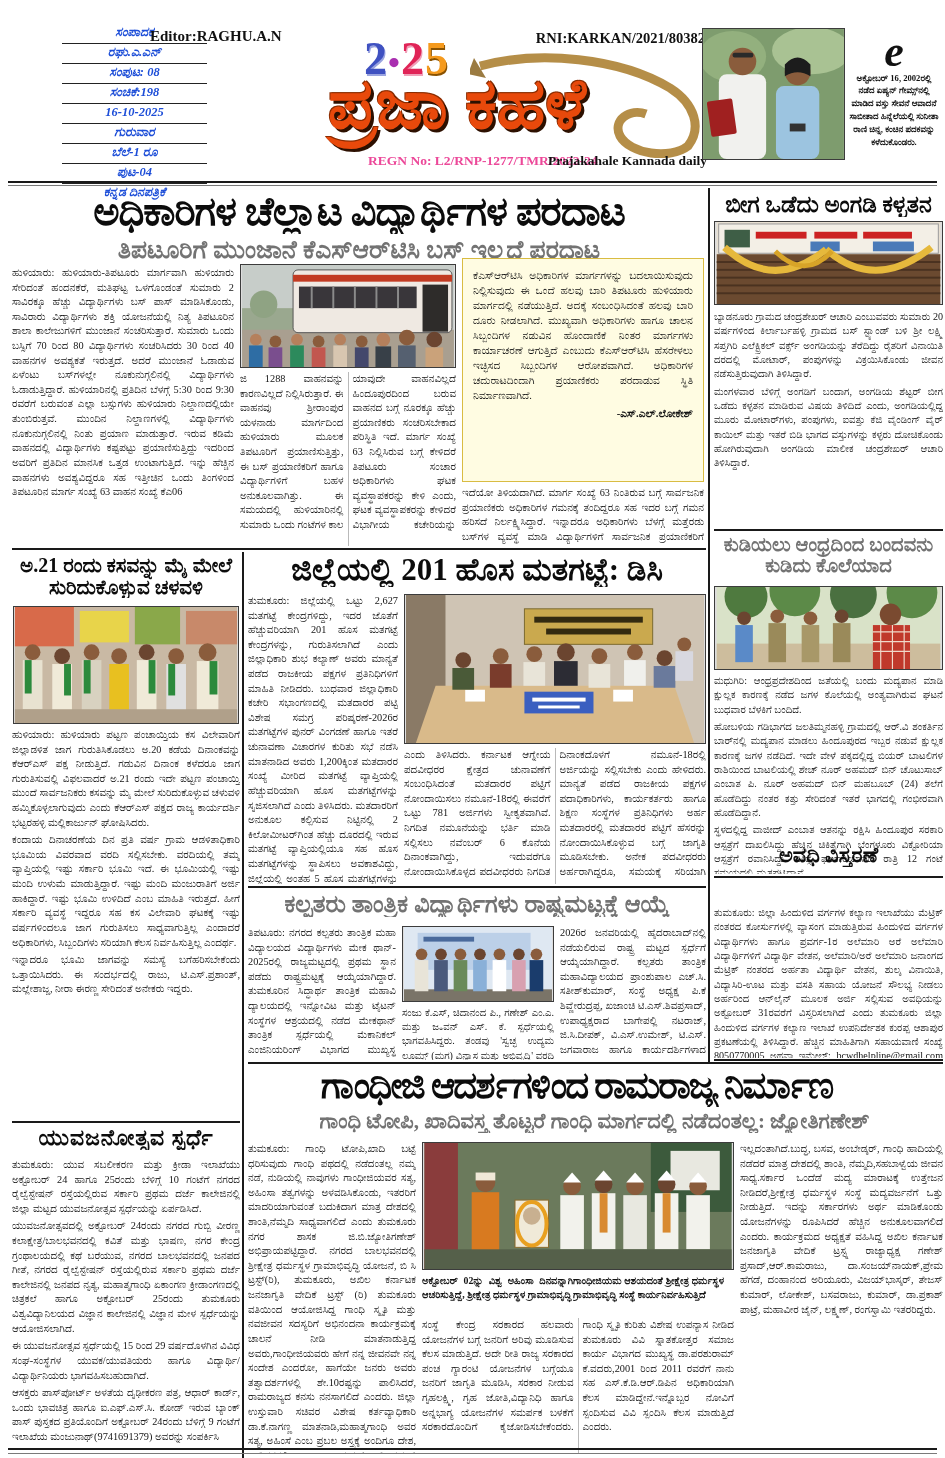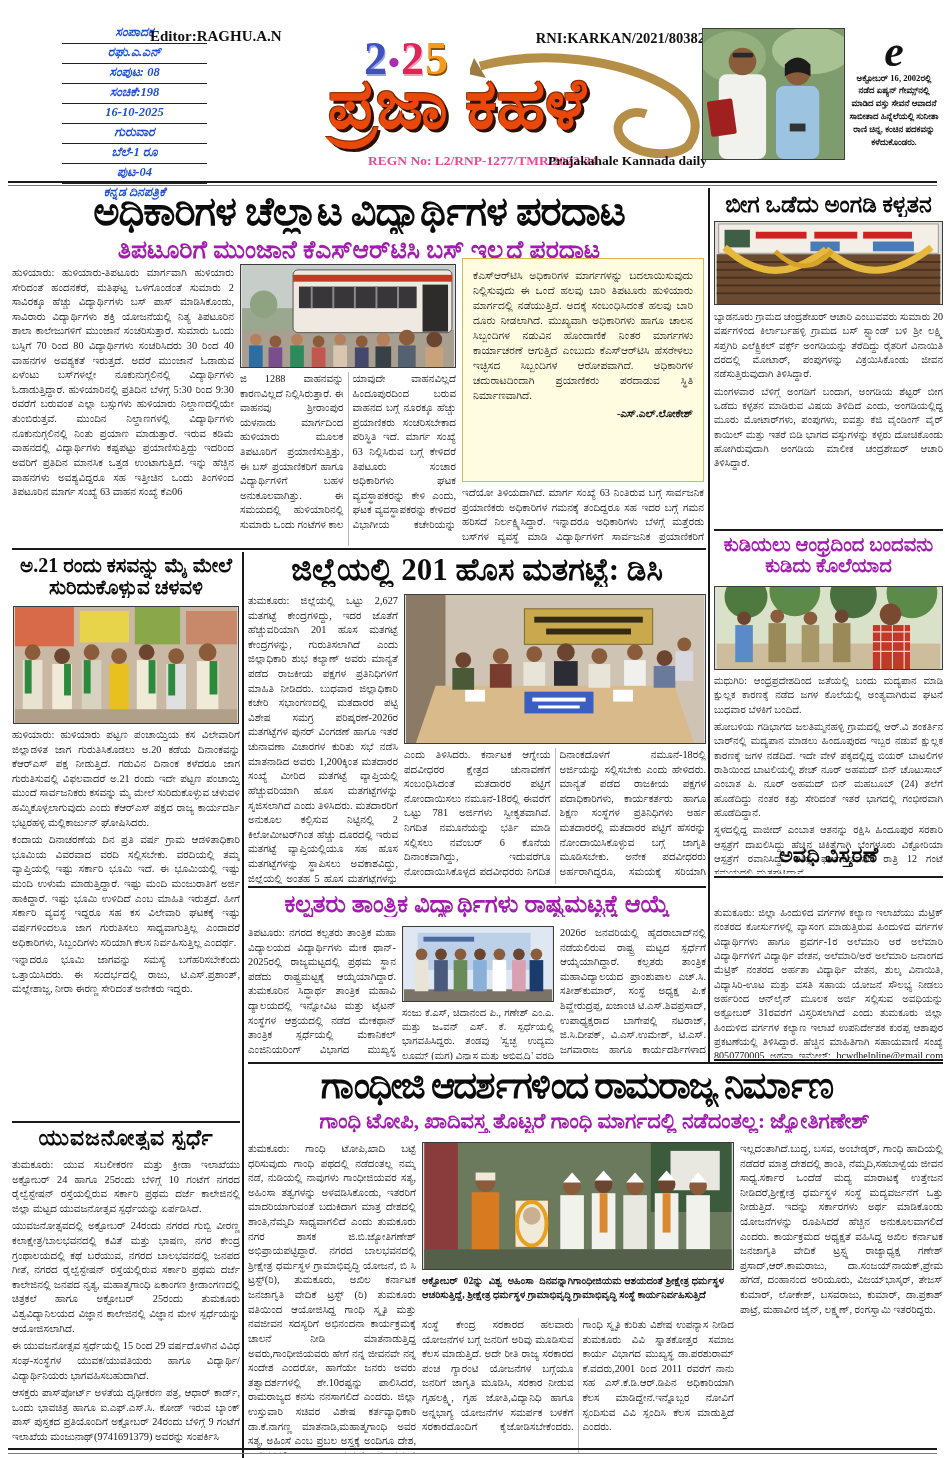--- a/index.html
+++ b/index.html
@@ -2,21 +2,21 @@
 <html><head>
 <meta charset="utf-8">
 <style>
   html,body{margin:0;padding:0;background:#8a8a8a;}
   .page{position:relative;width:945px;height:1458px;margin:0 auto;background:#ffffff;
         font-family:"Liberation Serif",serif;overflow:hidden;box-sizing:border-box;}
   .abs{position:absolute;box-sizing:border-box;}
   .bt{font-size:10.3px;line-height:1.42;text-align:justify;color:#141414;overflow:hidden;word-break:break-word;}
   .bt p{margin:0 0 3px 0;}
   .hl{font-weight:bold;color:#0c0c0c;text-align:center;line-height:1.1;overflow:hidden;}
-  .redtxt{color:#a21caf;}
+  .redtxt{color:#737373;}
   .rule{background:#1a1a1a;}
   .grayline{background:#7a7a7a;}
   .photo{border:1px solid #3c3c3c;overflow:hidden;background:#ddd;}
   .photo svg{display:block;width:100%;height:100%;}
   .caption{font-weight:bold;}
   .infobox div{font-weight:bold;font-size:12.5px;text-align:center;border-bottom:1.4px solid #222;
                padding:1px 2px 3px;color:#1d4ed8;font-style:italic;}
   .masthead{font-weight:bold;color:#e8490b;text-align:center;
             text-shadow:3px 3px 0 #2d1000, -1px -1px 0 #8a2c00, 1px -1px 0 #8a2c00;}
   .yearlogo{font-weight:bold;font-size:46px;letter-spacing:1px;line-height:1;}

